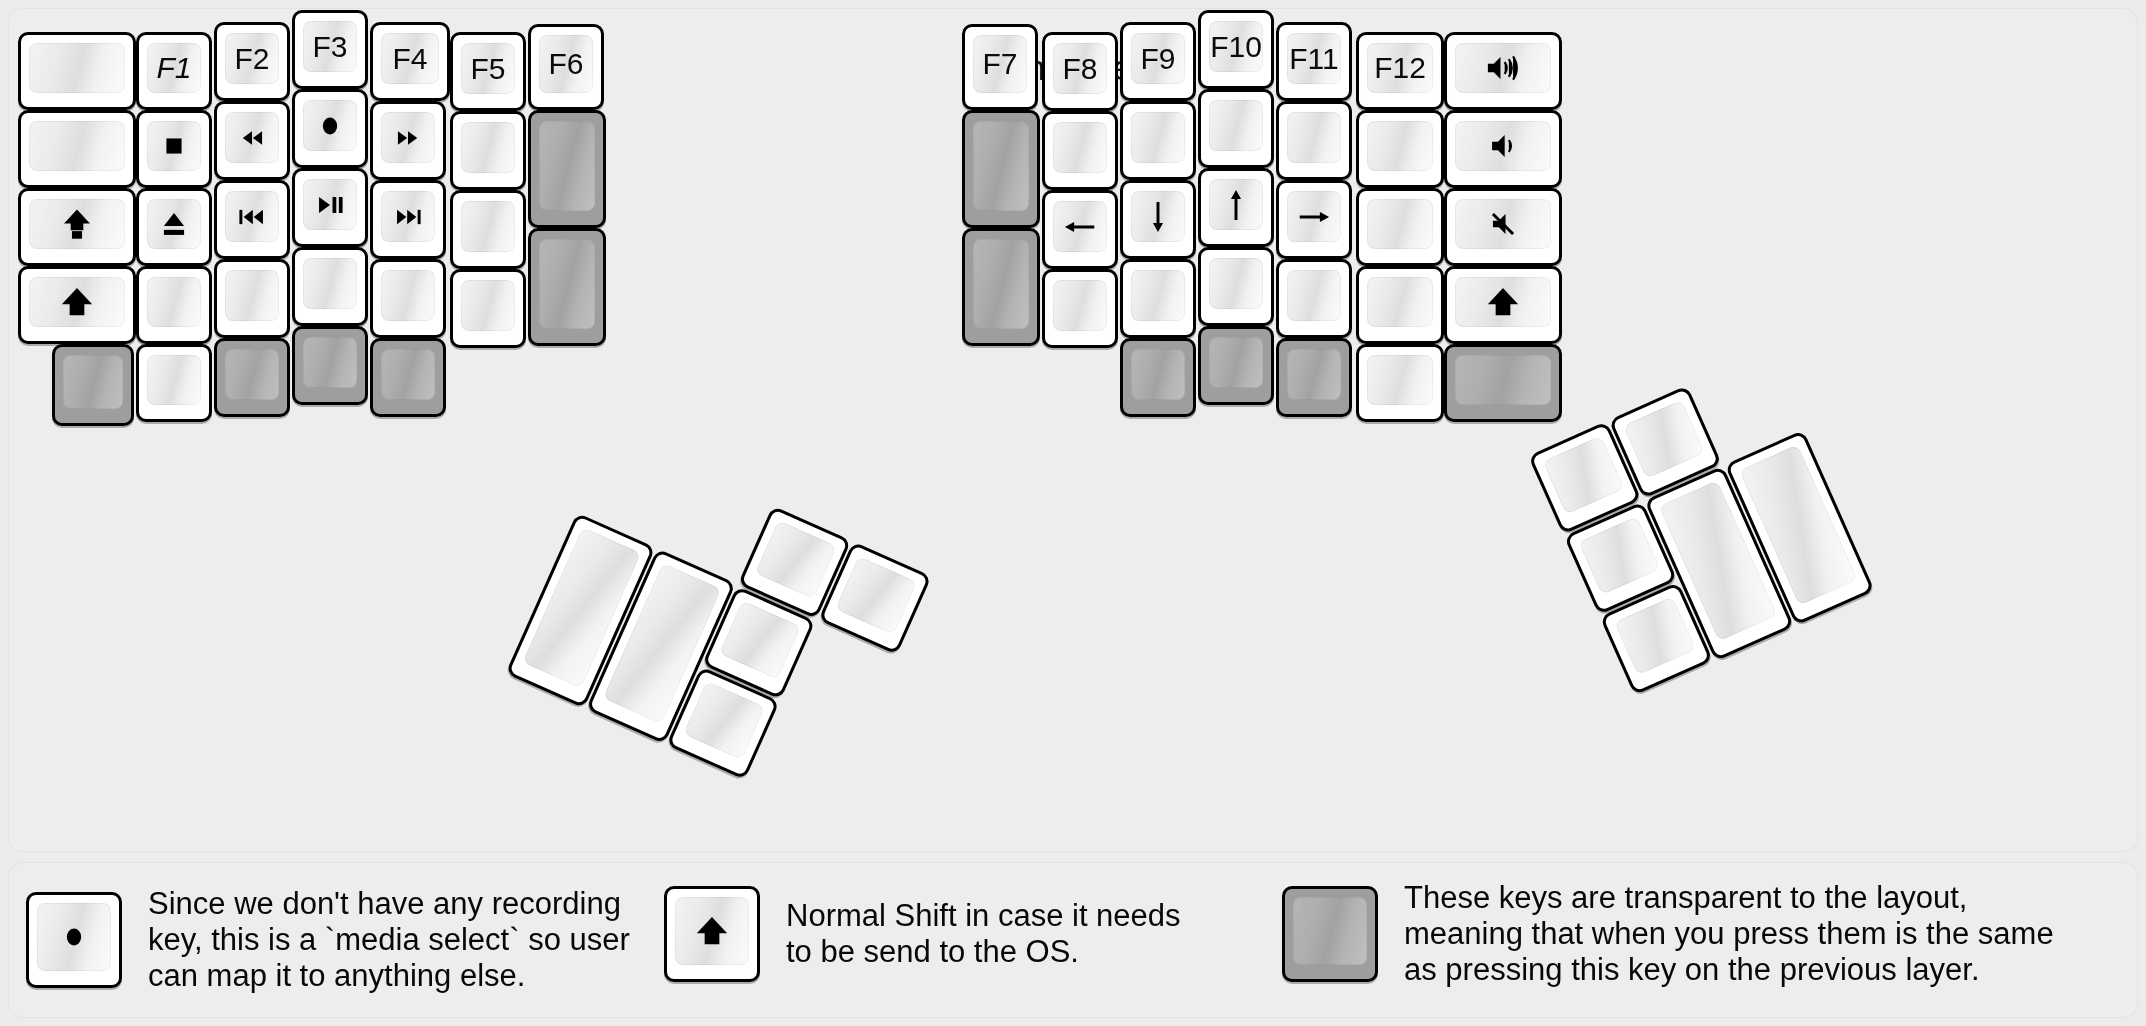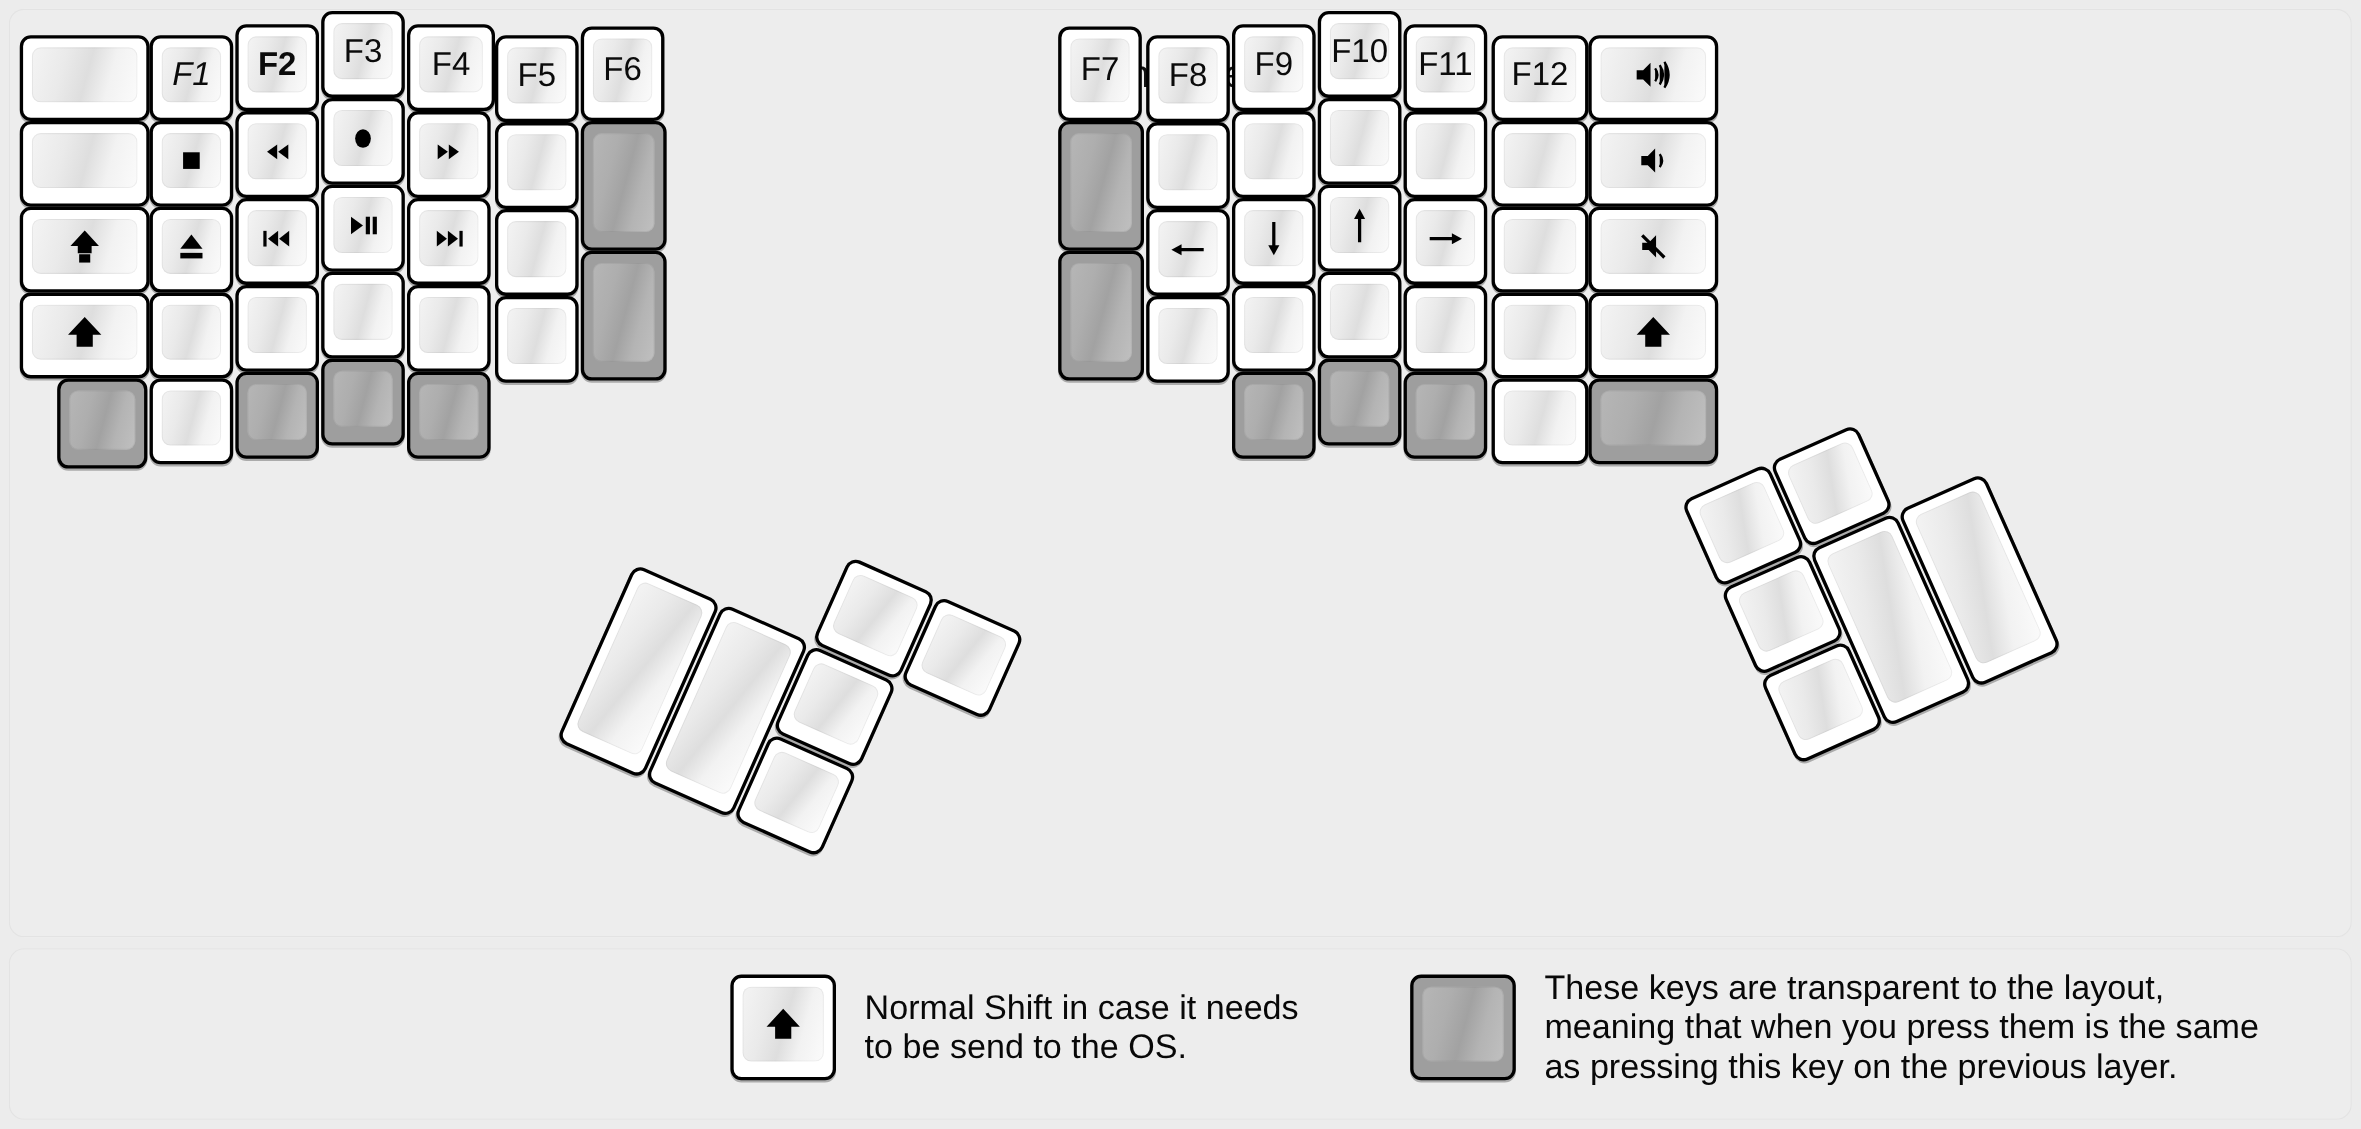--- a/index.html
+++ b/index.html
@@ -147,21 +147,21 @@
       <div class="key" style="left: 136px; top: 266px; width: 76px; height: 78px;">
         <div class="cap">
           <div class="lbl"></div>
         </div>
       </div>
       <div class="key" style="left: 136px; top: 344px; width: 76px; height: 78px;">
         <div class="cap">
           <div class="lbl"></div>
         </div>
       </div>
-      <div class="key" style="left: 214px; top: 22px; width: 76px; height: 79px; font-weight: bold;">
+      <div class="key" style="left: 214px; top: 22px; width: 76px; height: 79px;">
         <div class="cap">
           <div class="lbl">F2</div>
         </div>
       </div>
       <div class="key glyph" style="left: 214px; top: 101px; width: 76px; height: 79px;">
         <div class="cap">
           <div class="lbl">
             <svg class="ic" viewBox="0 0 100 100" width="42" height="42" aria-hidden="true">
               <polygon points="50,34 50,66 28,50"></polygon>
               <polygon points="74,34 74,66 52,50"></polygon>
@@ -562,20 +562,36 @@
       </div>
       <div class="key" style="left: 176px; top: 88px; width: 86px; height: 176px;">
         <div class="cap">
           <div class="lbl"></div>
         </div>
       </div>
     </div>
 
   <div class="panel" id="legend-panel"></div>
 
+  <div class="legend-item" id="legend-0" style="left:26px;top:886px;width:630px;">
+    <div class="legend-key">
+        <div class="key glyph" style="left: 0px; top: 0px; width: 96px; height: 96px;">
+          <div class="cap">
+            <div class="lbl">
+              <svg class="ic" viewBox="0 0 100 100" width="42" height="42" aria-hidden="true">
+                <ellipse cx="50" cy="50" rx="17" ry="20"></ellipse>
+              </svg>
+            </div>
+          </div>
+        </div>
+      </div>
+    <div class="legend-text">Since we don't have any recording
+key, this is a `media select` so user
+can map it to anything else.</div>
+  </div>
 
   <div class="legend-item" id="legend-1" style="left:664px;top:886px;width:580px;">
     <div class="legend-key">
         <div class="key glyph" style="left: 0px; top: 0px; width: 96px; height: 96px;">
           <div class="cap">
             <div class="lbl">
               <svg class="ic" viewBox="0 0 100 100" width="42" height="42" aria-hidden="true">
                 <polygon points="50,22 78,52 64,52 64,78 36,78 36,52 22,52" fill="none" stroke="#000" stroke-width="7" stroke-linejoin="miter"></polygon>
               </svg>
             </div>

